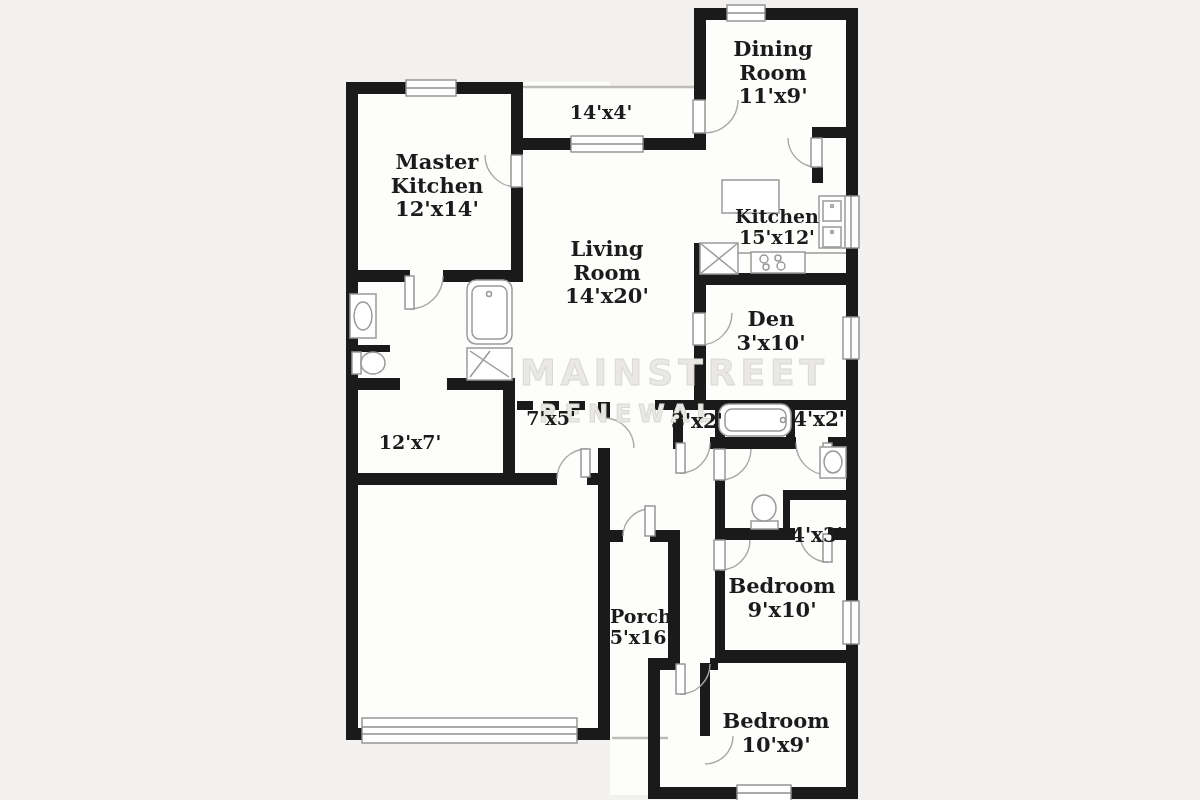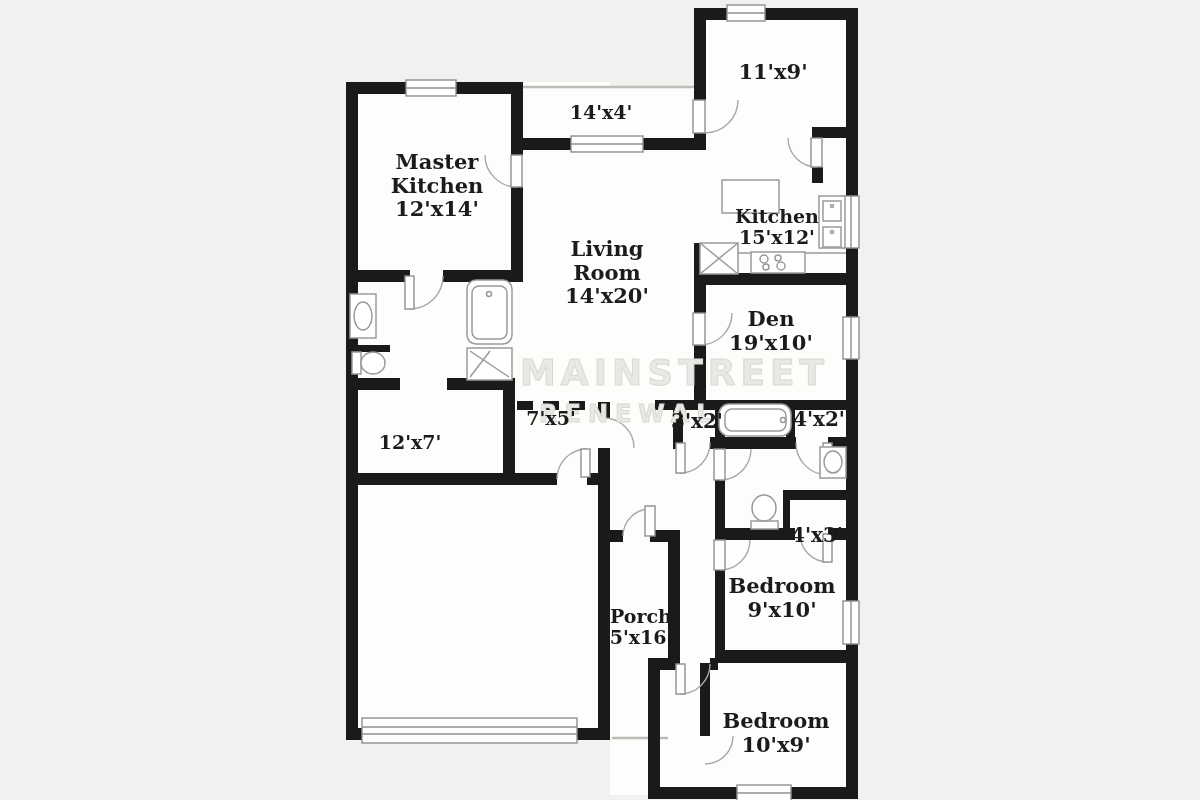--- a/index.html
+++ b/index.html
@@ -253,40 +253,41 @@
           <ellipse cx="833" cy="462" rx="9" ry="11"></ellipse>
         </g>
       <g>
           <rect x="751" y="521" width="27" height="8"></rect>
           <ellipse cx="764" cy="508" rx="12" ry="13"></ellipse>
         </g>
     </g>
   </svg>
 
   <div class="rl lbl-lg" style="left:773px;top:72px;width:112px">
+    <div>Dining Room</div>
     <div>11'x9'</div>
   </div>
   <div class="rl lbl-md" style="left:601px;top:113px">
     <div>14'x4'</div>
   </div>
   <div class="rl lbl-lg" style="left:437px;top:185px;width:150px">
     <div>Master Kitchen</div>
     <div>12'x14'</div>
   </div>
   <div class="rl lbl-lg" style="left:607px;top:272px;width:105px">
     <div>Living Room</div>
     <div>14'x20'</div>
   </div>
   <div class="rl lbl-md" style="left:777px;top:227px">
     <div>Kitchen</div>
     <div>15'x12'</div>
   </div>
   <div class="rl lbl-lg" style="left:771px;top:331px">
     <div>Den</div>
-    <div>19'x10'</div>
+    <div>3'x10'</div>
   </div>
   <div class="rl lbl-sm" style="left:697px;top:421px">
     <div>3'x2'</div>
   </div>
   <div class="rl lbl-sm" style="left:819px;top:419px">
     <div>4'x2'</div>
   </div>
   <div class="rl lbl-md" style="left:410px;top:443px">
     <div>12'x7'</div>
   </div>

